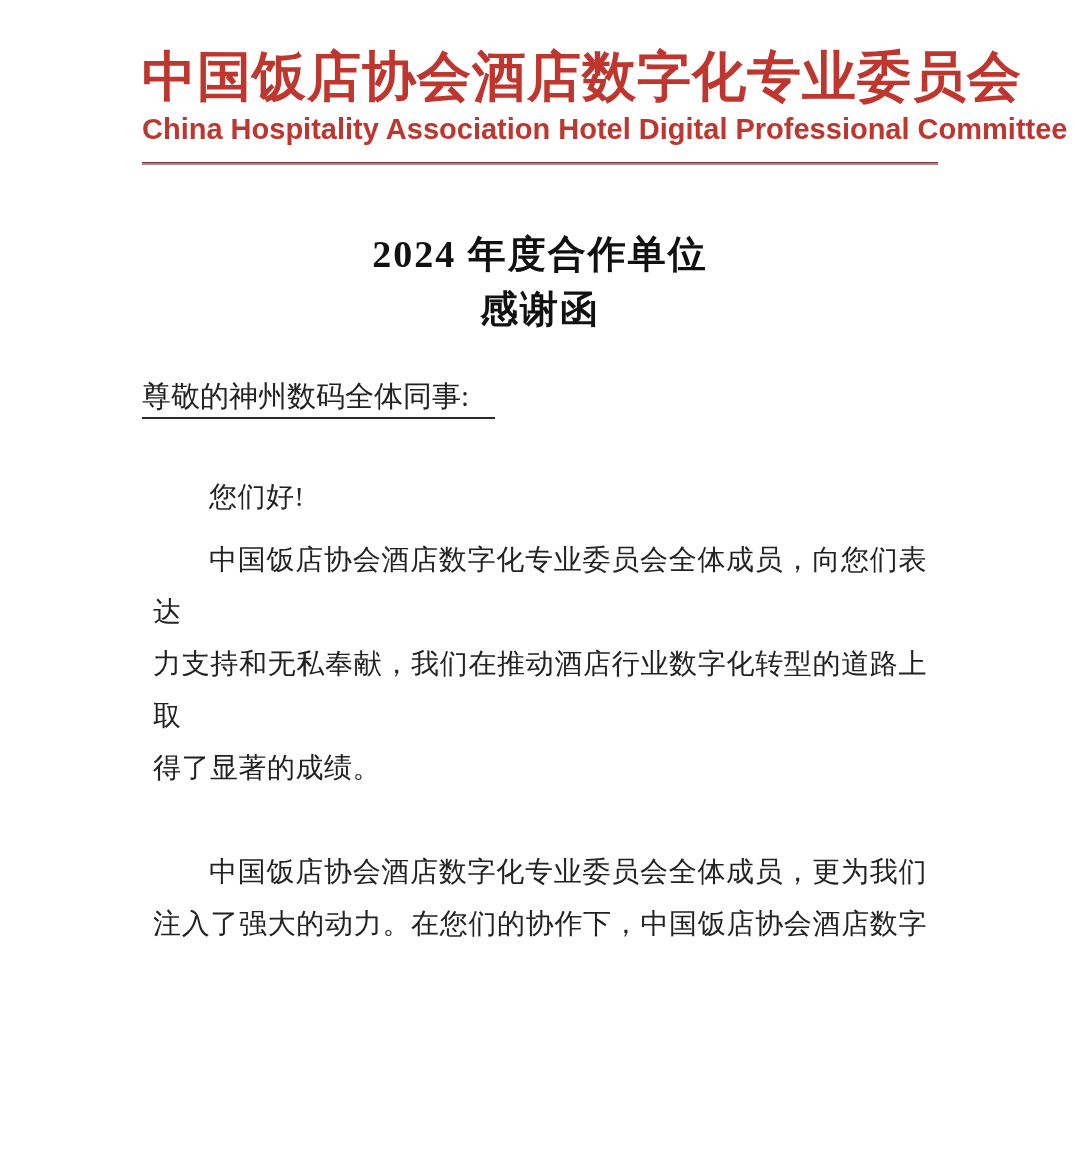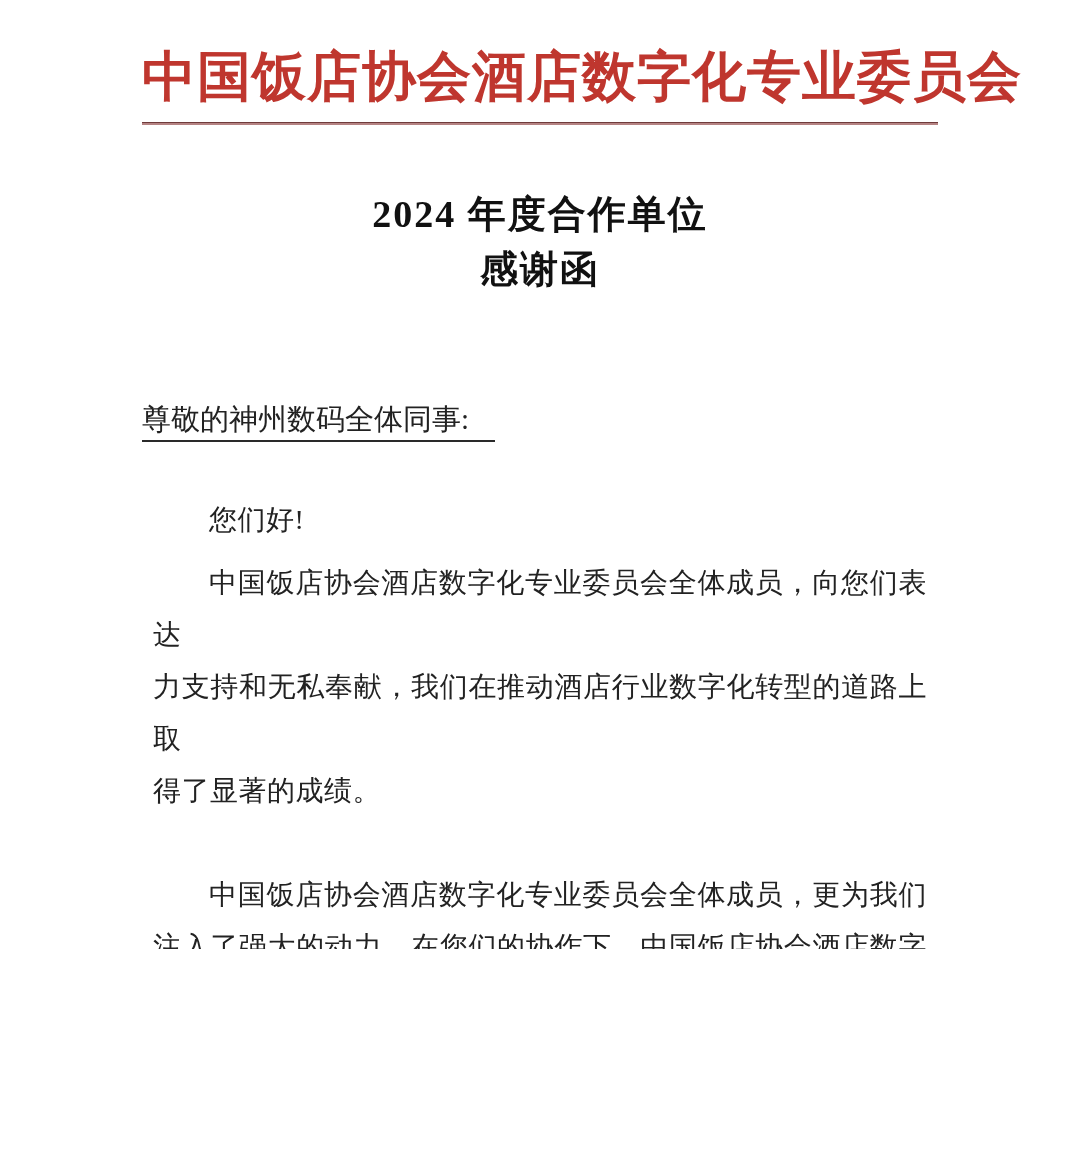--- a/index.html
+++ b/index.html
@@ -51,21 +51,21 @@
     margin-top:62px;
     text-align:center;
     font-weight:700;
     font-size:38px;
     line-height:55px;
     color:var(--ink-strong);
     letter-spacing:2px;
   }
   
   .salutation{
-    margin-top:101px;
+    margin-top:38px;
     font-size:29px;
     line-height:42px;
     color:var(--ink);
   }
   .salutation .u{
     border-bottom:2px solid #2a2a2a;
     padding-bottom:5px;
     padding-right:26px;
   }
   
@@ -85,20 +85,21 @@
   .line.indent{text-indent:2em;}
 </style>
 </head>
 <body>
 
 <div class="page">
   <div class="inner">
 
     <header>
       <div class="org-cn">中国饭店协会酒店数字化专业委员会</div>
+      <div class="org-en">China Hospitality Association Hotel Digital Professional Committee</div>
       <div class="rule"></div>
     </header>
 
     <div class="doc-title">
       <div>2024 年度合作单位</div>
       <div>感谢函</div>
     </div>
 
     <div class="salutation">
       <span class="u">尊敬的神州数码全体同事:</span>

